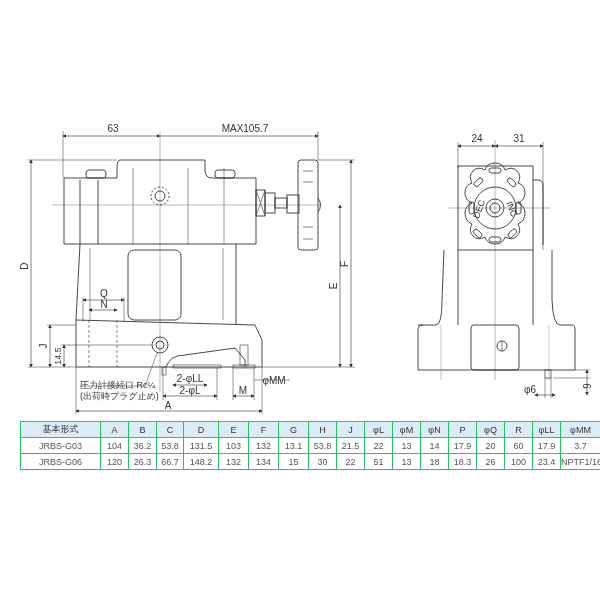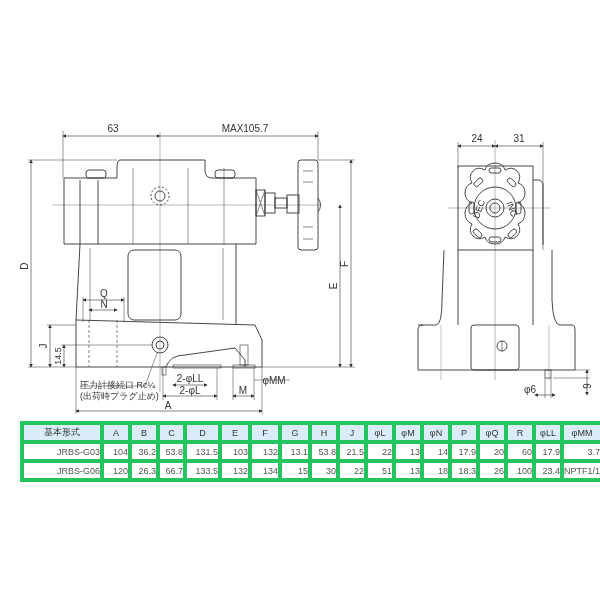--- a/index.html
+++ b/index.html
@@ -1,23 +1,23 @@
 <!DOCTYPE html>
 <html><head>
 <meta charset="utf-8">
 <style>
   html, body { margin:0; padding:0; background:#ffffff; }
   body { width:600px; height:600px; position:relative; overflow:hidden; font-family:"Liberation Sans", sans-serif; }
   #drawing { position:absolute; left:0; top:0; width:600px; height:600px; }
   .dim { font-family:"Liberation Sans", sans-serif; font-size:10px; fill:#333; }
   .dimsm { font-family:"Liberation Sans", sans-serif; font-size:9px; fill:#333; }
   #spec-table { position:absolute; left:20px; top:421px; width:560px; border-collapse:collapse; font-family:"Liberation Sans", sans-serif; font-size:9px; color:#444; table-layout:fixed; }
-  #spec-table th, #spec-table td { border:4px solid #22c55e; text-align:center; height:15px; padding:0; white-space:nowrap; overflow:hidden; }
+  #spec-table th, #spec-table td { border:1px solid #22c55e; text-align:center; height:15px; padding:0; white-space:nowrap; overflow:hidden; }
   #spec-table th { background:#d9ecf7; font-weight:normal; color:#333; }
-  #spec-table tr.row td { color:#555;text-align:right; }
+  #spec-table tr.row td { color:#555; }
 </style>
 </head>
 <body>
 
 <svg id="drawing" viewBox="0 0 600 600" xmlns="http://www.w3.org/2000/svg">
   <defs>
     <marker id="arr" markerWidth="6" markerHeight="6" refX="5" refY="3" orient="auto-start-reverse">
       <path d="M0,0 L6,3 L0,6 z" fill="#333"></path>
     </marker>
   </defs>
@@ -242,21 +242,21 @@
       <td>20</td>
       <td>60</td>
       <td>17.9</td>
       <td>3.7</td>
     </tr>
     <tr class="row">
       <td>JRBS-G06</td>
       <td>120</td>
       <td>26.3</td>
       <td>66.7</td>
-      <td>133.5</td>
+      <td>148.2</td>
       <td>132</td>
       <td>134</td>
       <td>15</td>
       <td>30</td>
       <td>22</td>
       <td>51</td>
       <td>13</td>
       <td>18</td>
       <td>18.3</td>
       <td>26</td>

